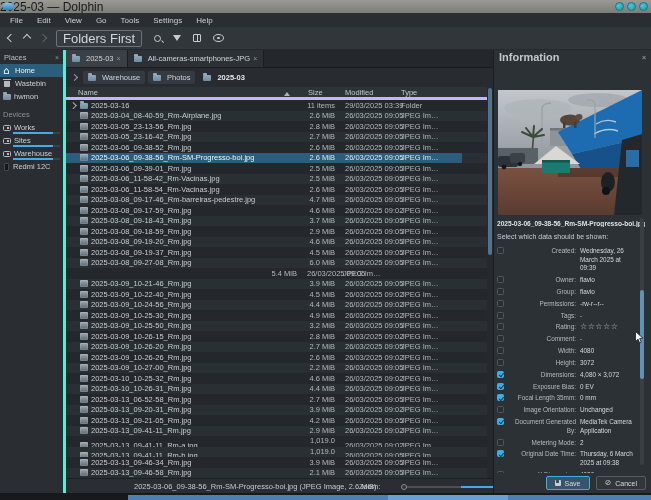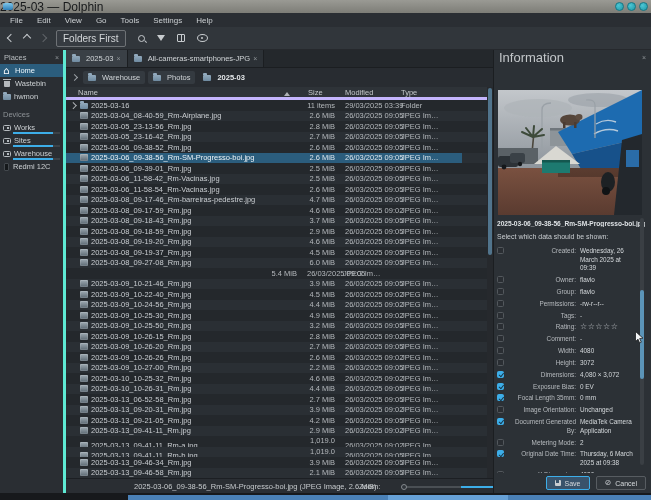--- a/index.html
+++ b/index.html
@@ -13,21 +13,21 @@
   .tb-btn{width:9px;height:9px;border-radius:50%;background:radial-gradient(circle at 35% 35%,#4cc6d4,#1f98a8);border:1px solid #157785;box-sizing:border-box}
   
   .menubar{position:absolute;top:13px;left:0;right:0;height:14px;background:#2a2e33;display:flex;align-items:center;padding-left:3px}
   .menu-item{font-size:8px;color:#cdd1d4;padding:0 7px}
   
   .toolbar{position:absolute;top:27px;left:0;right:0;height:23px;background:#31363b;display:flex;align-items:center;border-bottom:1px solid #26292d;box-sizing:border-box}
   .chev{width:5px;height:5px;border-left:1.5px solid #c7cbce;border-bottom:1.5px solid #c7cbce;display:inline-block}
   .chev.l{transform:rotate(45deg);margin-left:8px}
   .chev.u{transform:rotate(135deg);margin-left:10px}
   .chev.r{transform:rotate(-135deg);margin-left:10px;opacity:.3}
-  .btn-folders{height:15px;border:1px solid #6e7276;border-radius:2px;color:#d3d6d9;font-size:10px;display:flex;align-items:center;padding:0 6px;margin-left:10px;background:#363b41}
+  .btn-folders{height:15px;border:1px solid #6e7276;border-radius:2px;color:#d3d6d9;font-size:13px;display:flex;align-items:center;padding:0 6px;margin-left:10px;background:#363b41}
   .t-ic{position:relative;display:inline-block;margin-left:12px}
   .ic-search{width:5px;height:5px;border:1.3px solid #c7cbce;border-radius:50%}
   .ic-search::after{content:"";position:absolute;left:5.5px;top:5.5px;width:3px;height:1.3px;background:#c7cbce;transform:rotate(45deg)}
   .ic-filter{width:0;height:0;border-left:4px solid transparent;border-right:4px solid transparent;border-top:6px solid #c7cbce}
   .ic-split{width:8px;height:8px;border:1px solid #c7cbce;border-radius:1px;box-sizing:border-box}
   .ic-split::after{content:"";position:absolute;left:3px;top:0;width:1px;height:6px;background:#c7cbce}
   .ic-eye{width:9px;height:6px;border:1px solid #c7cbce;border-radius:50%}
   .ic-eye::after{content:"";position:absolute;left:3.2px;top:1.6px;width:2.6px;height:2.6px;border-radius:50%;background:#c7cbce}
   
   .bodyrow{position:absolute;top:50px;left:0;right:0;height:443px}
@@ -89,21 +89,21 @@
   .statusbar{position:absolute;left:0;top:428px;width:493px;height:15px;background:#2a2e33;border-top:1px solid #1c1f23;box-sizing:border-box;font-size:7.5px;color:#c6cacd}
   .sb-file{position:absolute;left:68px;top:3px;white-space:nowrap}
   .sb-zoomlabel{position:absolute;left:293px;top:3px}
   .zoom-track{position:absolute;left:337px;top:7px;width:93px;height:2px;background:#4a4f54;border-radius:1px}
   .zoom-fill{position:absolute;left:62%;right:0;top:0;height:100%;background:#3daee9}
   .zoom-handle{position:absolute;left:-2px;top:-2.5px;width:6px;height:6px;border-radius:50%;background:#2f343a;border:1px solid #84898d;box-sizing:border-box}
   .sb-free{position:absolute;right:14px;top:3.5px;font-size:7px;white-space:nowrap}
   .sb-chev{position:absolute;right:5px;top:5px;width:4px;height:4px;border-right:1.2px solid #9aa0a5;border-bottom:1.2px solid #9aa0a5;transform:rotate(45deg)}
   
   .info{position:absolute;left:493px;right:0;top:0;bottom:0;background:#2c3136;border-left:1px solid #1b1e21;box-sizing:border-box}
-  .i-head{height:14px;display:flex;align-items:center;padding:0 5px;font-size:13px;font-weight:normal;color:#c3c7ca}
+  .i-head{height:14px;display:flex;align-items:center;padding:0 5px;font-size:11px;font-weight:bold;color:#c3c7ca}
   .photo{position:absolute;left:4px;top:40px;width:144px;height:125px;background:#0c0e10}
   .i-filename{position:absolute;top:170px;left:3px;right:6px;font-size:6.6px;font-weight:bold;color:#dde1e4;white-space:nowrap;overflow:hidden}
   .i-select{position:absolute;top:183px;left:3px;font-size:7px;color:#c9cdd1;white-space:nowrap}
   .i-fields{position:absolute;top:196px;left:3px;right:14px;bottom:20px;overflow:hidden}
   .f-row{display:flex;align-items:flex-start;margin-bottom:2.2px}
   .cb{flex:0 0 7px;height:7px;margin-top:1px;background:#2a2e33;border:1px solid #53585d;border-radius:1.5px;box-sizing:border-box;position:relative}
   .cb.on{background:#3daee9;border-color:#3daee9}
   .cb.on::after{content:"";position:absolute;left:1.6px;top:.4px;width:2.2px;height:3.6px;border-right:1.1px solid #17394c;border-bottom:1.1px solid #17394c;transform:rotate(40deg)}
   .f-label{flex:0 0 70px;text-align:right;font-size:6.4px;color:#b7bbbf;padding:1px 4px 0 2px;line-height:1.35}
   .f-value{flex:1;font-size:6.4px;color:#d5d9dc;line-height:1.35;padding-top:1px;word-wrap:break-word}

